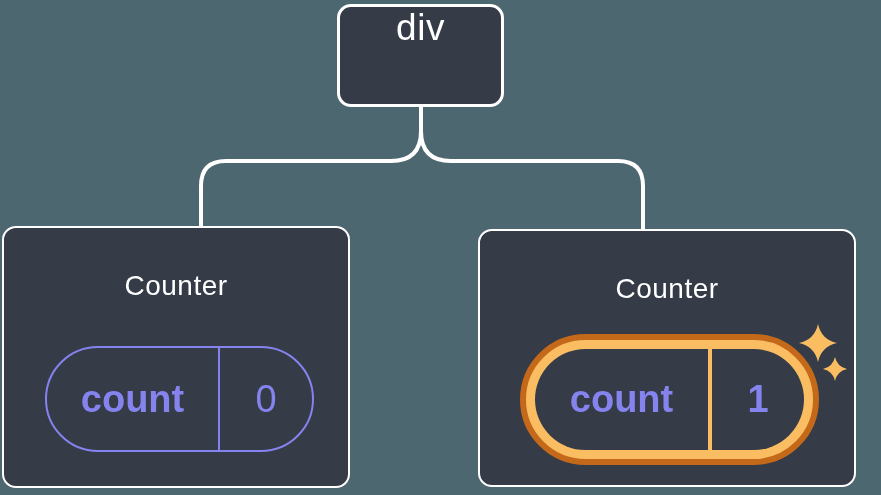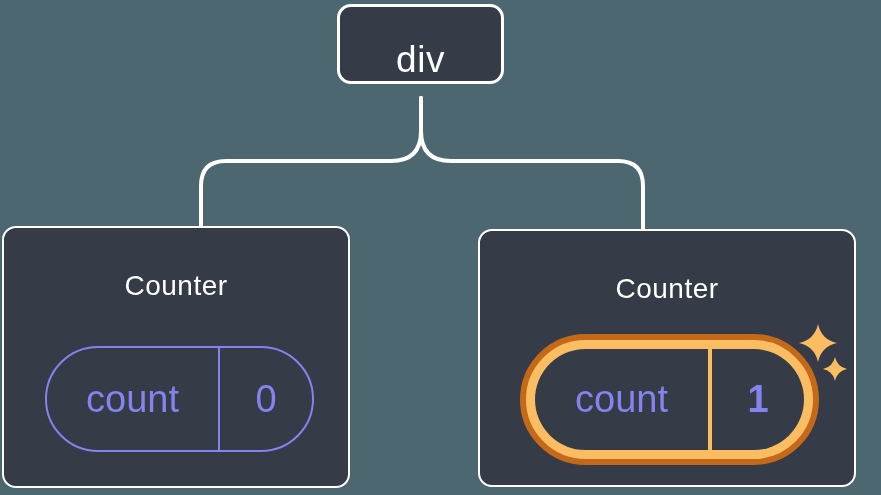--- a/index.html
+++ b/index.html
@@ -24,23 +24,23 @@
   }
   .node {
     position: absolute;
     background: var(--node-fill, #353B47);
     border: 3px solid var(--node-border, #FFFFFF);
     border-radius: 14px;
     box-sizing: border-box;
   }
   .root-node {
     left: 337px; top: 4px;
-    width: 167px; height: 80px;
+    width: 167px; height: 103px;
     display: flex;
-    align-items: flex-end;
+    align-items: flex-start;
     justify-content: center;
   }
   .root-label {
     color: var(--text-white, #FFFFFF);
     font-size: 37px;
     font-weight: 400;
     letter-spacing: 0.5px;
   }
   .counter-box-left {
     left: 2px; top: 226px;
@@ -83,21 +83,21 @@
   }
   .state-pill .pill-val {
     flex: 1;
     display: flex;
     align-items: center;
     justify-content: center;
   }
   .pill-text {
     color: var(--purple, #8583EE);
     font-size: 38px;
-    font-weight: 400;
+    font-weight: 700;
   }
   .pill-num {
     color: var(--purple, #8583EE);
     font-size: 38px;
     font-weight: 400;
   }
   
   .state-pill-highlight {
     position: absolute;
     left: 40px; top: 103px;

